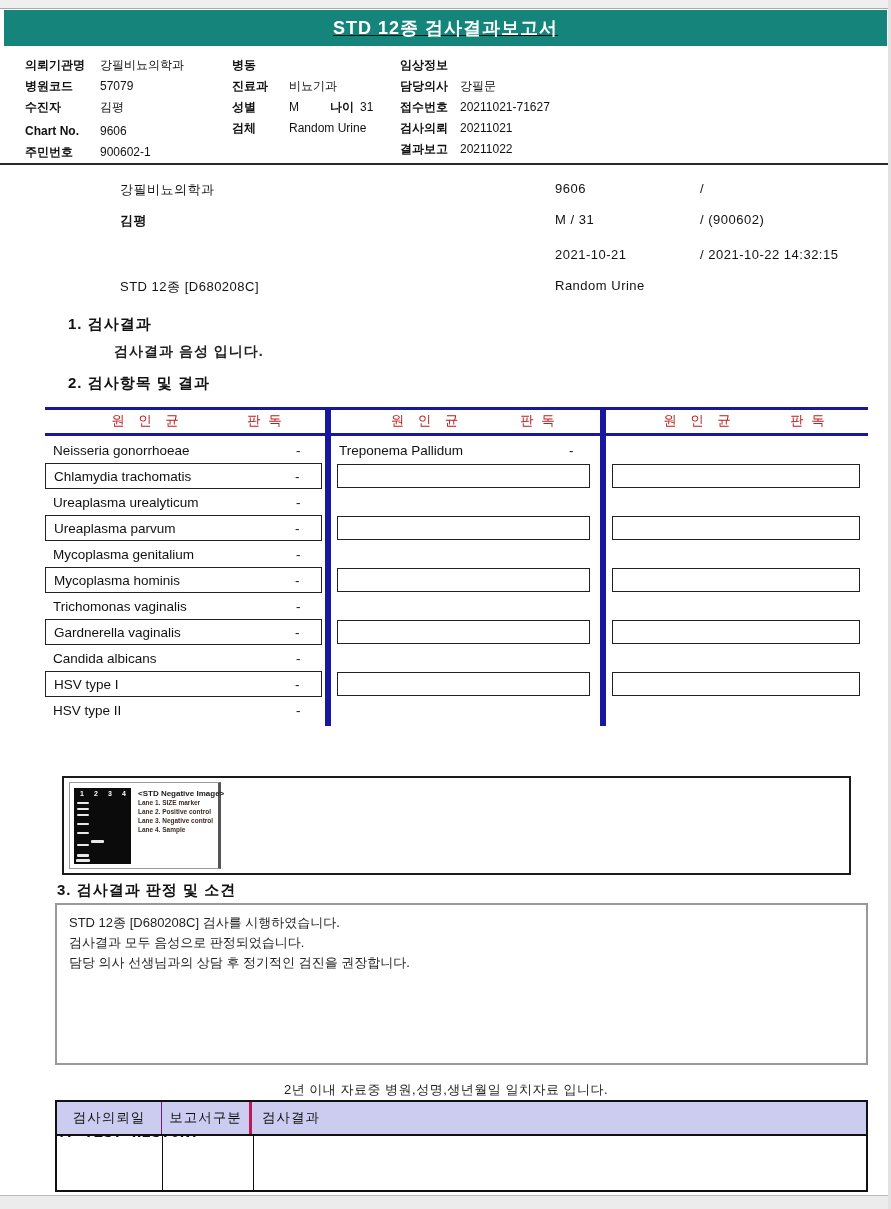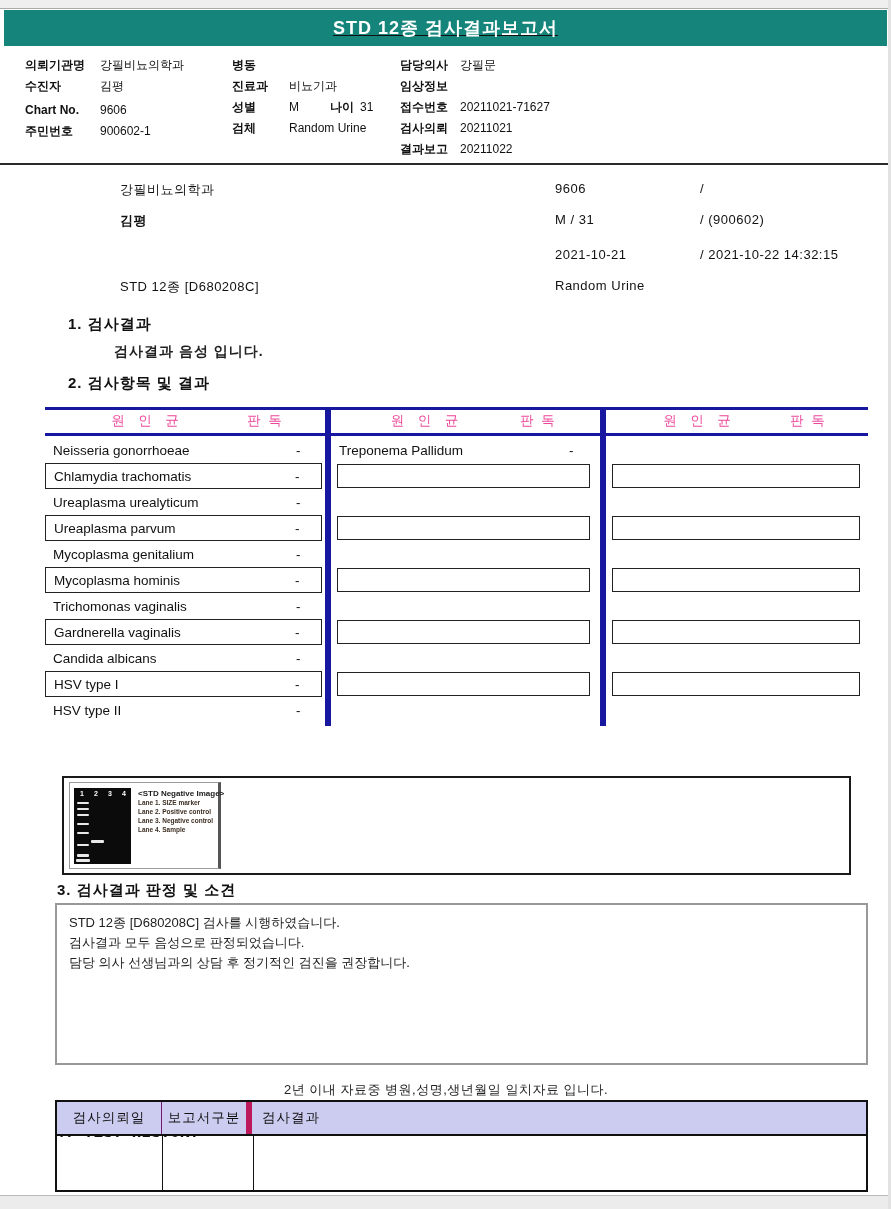--- a/index.html
+++ b/index.html
@@ -43,21 +43,21 @@
 
   
   .sec-heading{position:absolute;font-size:15px;font-weight:bold;letter-spacing:1px;white-space:nowrap;}
   .sec1-body{position:absolute;left:82px;top:343px;font-size:14px;font-weight:bold;letter-spacing:1px;color:#222;margin-left:32px;}
 
   
   .rtable{position:absolute;left:45px;top:407px;width:823px;height:319px;}
   .navy-h{position:absolute;left:0;width:823px;height:3px;background:var(--table-navy,#1717A0);}
   .navy-v{position:absolute;top:0;width:6px;height:319px;background:var(--table-navy,#1717A0);}
   .rcol{position:absolute;top:0;}
-  .rcol-header{position:absolute;top:4px;height:20px;left:0;right:0;display:flex;align-items:center;font-size:13.5px;color:#ec4899;}
+  .rcol-header{position:absolute;top:4px;height:20px;left:0;right:0;display:flex;align-items:center;font-size:13.5px;color:#b91c1c;}
   .rcol-header .ph{flex:1;text-align:center;white-space:pre;letter-spacing:2px;}
   .rcol-header .rd{width:78px;text-align:left;white-space:pre;letter-spacing:2px;}
   .rrow{position:absolute;left:0;right:3px;height:26px;display:flex;align-items:center;font-size:13.5px;box-sizing:border-box;}
   .rrow .nm{flex:1;padding-left:8px;white-space:nowrap;}
   .rrow .rs{width:26px;text-align:left;}
   .rrow.boxed{border:1px solid #222;}
   .rrow.ebox{border:1px solid #222;left:6px;right:8px;top-margin:0;height:24px;}
 
   
   .gel-outer{position:absolute;left:62px;top:776px;width:789px;height:99px;border:2px solid #1a1a1a;box-sizing:border-box;background:#fff;}
@@ -74,53 +74,54 @@
   .comment-box{position:absolute;left:55px;top:903px;width:813px;height:162px;border:2px solid #999;box-sizing:border-box;padding:8px 12px;}
   .comment-box div{font-size:13px;line-height:20px;color:#222;white-space:nowrap;}
 
   
   .sec4-heading{position:absolute;left:55px;top:1076px;font-size:16px;font-weight:bold;font-family:"Liberation Mono","DejaVu Sans Mono",monospace;letter-spacing:0;margin-top:48px;}
   .sec4-note{position:absolute;left:284px;top:1081px;font-size:13px;letter-spacing:.5px;color:#222;white-space:nowrap;}
   .htable{position:absolute;left:55px;top:1100px;width:813px;height:92px;border:2px solid #111;box-sizing:border-box;}
   .hhead{position:absolute;left:0;top:0;right:0;height:32px;background:var(--history-header-bg,#CCCCF0);border-bottom:2px solid #111;display:flex;}
   .hcell{box-sizing:border-box;display:flex;align-items:center;justify-content:center;font-size:13.5px;letter-spacing:1px;color:#111;}
   .hc1{width:105px;border-right:1px solid #701a75;}
-  .hc2{width:90px;border-right:6px solid #be185d;}
+  .hc2{width:90px;border-right:3px solid #be185d;}
   .hc3{flex:1;justify-content:flex-start;padding-left:10px;}
   .hbody{position:absolute;left:0;top:32px;right:0;bottom:0;display:flex;}
   .hb1{width:105px;border-right:1px solid #111;}
   .hb2{width:90px;border-right:1px solid #111;}
   .hb3{flex:1;}
 </style>
 </head>
 <body>
 
 <div class="page">
   <div class="top-strip"></div>
 
   <div class="banner">
     <span>STD 12종 검사결과보고서</span>
   </div>
 
   <div class="info-section">
     <div class="info-col info-col1">
       <div class="info-row"><span class="lbl">의뢰기관명</span><span class="val">강필비뇨의학과</span></div>
+      <div class="info-row"><span class="lbl">병원코드</span><span class="val">57079</span></div>
       <div class="info-row"><span class="lbl">수진자</span><span class="val">김평</span></div>
       <div class="info-row row-chart"><span class="lbl">Chart No.</span><span class="val">9606</span></div>
       <div class="info-row"><span class="lbl">주민번호</span><span class="val">900602-1</span></div>
     </div>
     <div class="info-col info-col2">
       <div class="info-row"><span class="lbl">병동</span><span class="val"></span></div>
       <div class="info-row"><span class="lbl">진료과</span><span class="val">비뇨기과</span></div>
       <div class="info-row"><span class="lbl">성별</span><span class="val val-sex">M</span><span class="lbl" style="width:auto;margin-right:6px;">나이</span><span class="val">31</span></div>
       <div class="info-row"><span class="lbl">검체</span><span class="val">Random Urine</span></div>
     </div>
     <div class="info-col info-col3">
+      <div class="info-row"><span class="lbl">임상정보</span><span class="val"></span></div>
       <div class="info-row"><span class="lbl">담당의사</span><span class="val">강필문</span></div>
-      <div class="info-row"><span class="lbl">임상정보</span><span class="val"></span></div>
       <div class="info-row"><span class="lbl">접수번호</span><span class="val">20211021-71627</span></div>
       <div class="info-row"><span class="lbl">검사의뢰</span><span class="val">20211021</span></div>
       <div class="info-row"><span class="lbl">결과보고</span><span class="val">20211022</span></div>
     </div>
   </div>
 
   <div class="hr-black"></div>
 
   <div>
     <div class="sum-row" style="top:181px">

